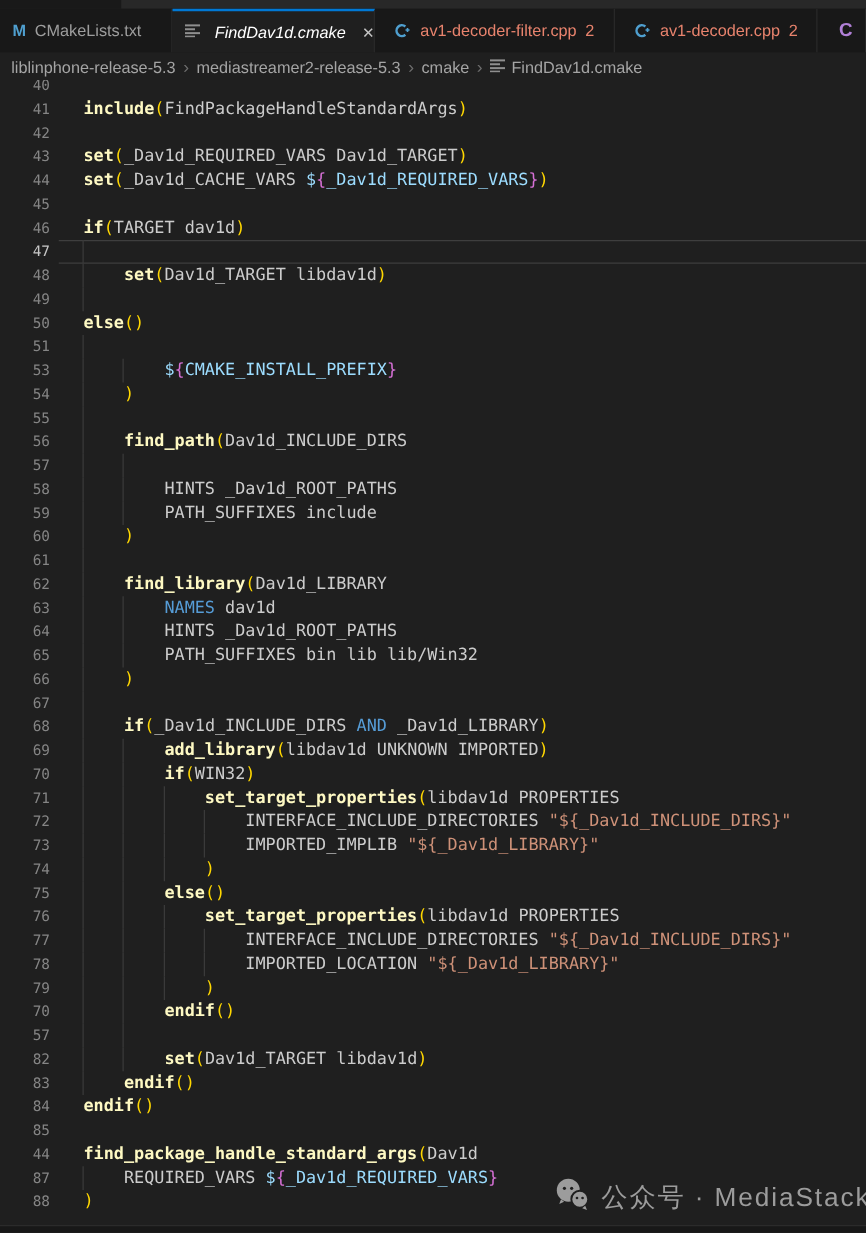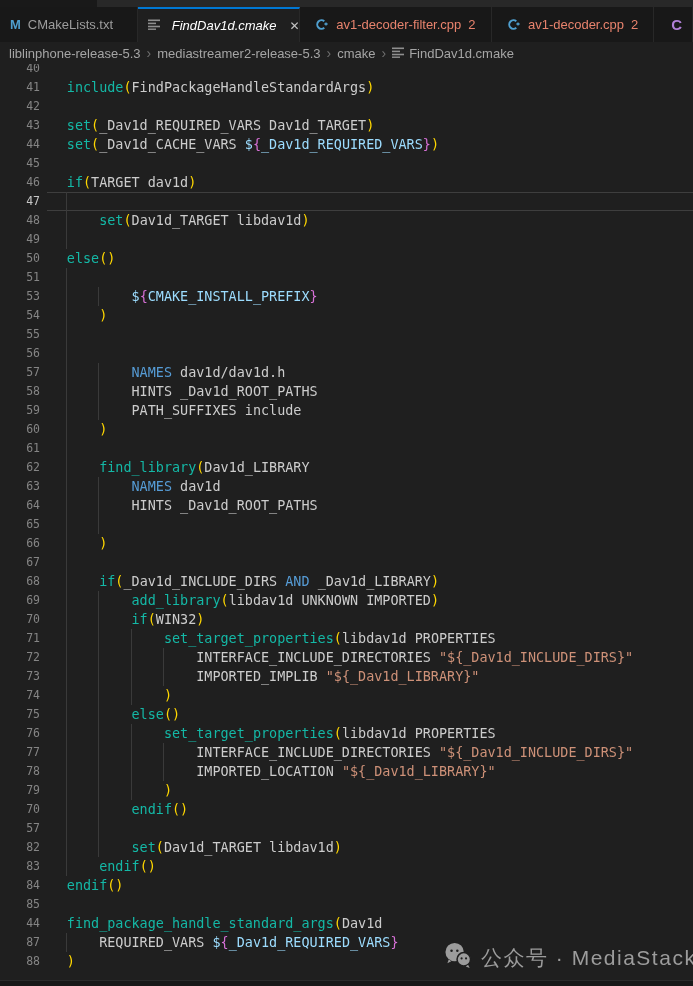--- a/index.html
+++ b/index.html
@@ -18,21 +18,21 @@
   .chev{color:#6e6e6e;margin:0 6px;font-size:14px;}
   .bc-icon{margin-right:5px;display:inline-block;}
   .editor{position:absolute;top:64px;left:0;width:693px;height:922px;overflow:hidden;font-family:"DejaVu Sans Mono",monospace;font-size:13.45px;}
   .code-content{position:relative;top:-5.5px;}
   .row{height:19px;line-height:19px;white-space:pre;position:relative;}
   .ln{position:absolute;left:0;top:0;width:40px;text-align:right;color:#858585;font-size:11.5px;line-height:19px;}
   .ln.cur{color:#c6c6c6;}
   .code{position:absolute;left:66.8px;top:0;}
   .guide{position:absolute;top:0;width:1px;height:19px;background:#3a3a3a;}
   .curline{position:absolute;left:47px;right:0;top:0;height:19px;box-sizing:border-box;border-top:1px solid #3e3e3e;border-bottom:1px solid #3e3e3e;}
-  .tok-cmd{color:#14b8a6;}
+  .tok-cmd{color:#fef9c3;font-weight:bold;}
   .tok-kw{color:#569cd6;}
   .tok-arg{color:#cccccc;}
   .tok-p1{color:#ffd700;}
   .tok-p2{color:#d670d6;}
   .tok-var{color:#9cdcfe;}
   .tok-str{color:#ce9178;}
   .bottom-strip{position:absolute;top:980px;left:0;width:693px;height:6px;background:#181818;border-top:1px solid #2b2b2b;box-sizing:border-box;}
   .watermark{position:absolute;left:444px;top:941px;display:flex;align-items:center;gap:8px;}
   .wm-text{font-size:21px;color:#9c9c9c;letter-spacing:1.5px;white-space:nowrap;}
 </style>
@@ -105,30 +105,30 @@
       <div class="row"><span class="ln">45</span><span class="code"></span></div>
       <div class="row"><span class="ln">46</span><span class="code"><span class="tok-cmd">if</span><span class="tok-p1">(</span><span class="tok-arg">TARGET dav1d</span><span class="tok-p1">)</span></span></div>
       <div class="row"><div class="curline"></div><span class="ln cur">47</span><div class="guide" style="left: 66px;"></div><span class="code"></span></div>
       <div class="row"><span class="ln">48</span><div class="guide" style="left: 66px;"></div><span class="code"><span class="tok-ws">    </span><span class="tok-cmd">set</span><span class="tok-p1">(</span><span class="tok-arg">Dav1d_TARGET libdav1d</span><span class="tok-p1">)</span></span></div>
       <div class="row"><span class="ln">49</span><div class="guide" style="left: 66px;"></div><span class="code"></span></div>
       <div class="row"><span class="ln">50</span><span class="code"><span class="tok-cmd">else</span><span class="tok-p1">()</span></span></div>
       <div class="row"><span class="ln">51</span><div class="guide" style="left: 66px;"></div><span class="code"></span></div>
       <div class="row"><span class="ln">53</span><div class="guide" style="left: 66px;"></div><div class="guide" style="left: 98.392px;"></div><span class="code"><span class="tok-ws">        </span><span class="tok-var">$</span><span class="tok-p2">{</span><span class="tok-var">CMAKE_INSTALL_PREFIX</span><span class="tok-p2">}</span></span></div>
       <div class="row"><span class="ln">54</span><div class="guide" style="left: 66px;"></div><span class="code"><span class="tok-ws">    </span><span class="tok-p1">)</span></span></div>
       <div class="row"><span class="ln">55</span><div class="guide" style="left: 66px;"></div><span class="code"></span></div>
-      <div class="row"><span class="ln">56</span><div class="guide" style="left: 66px;"></div></div>
-      <div class="row"><span class="ln">57</span><div class="guide" style="left: 66px;"></div><div class="guide" style="left: 98.392px;"></div><span class="code"><span class="tok-ws">        </span><span class="tok-kw">NAMES</span><span class="tok-arg"> dav1d/dav1d.h</span></span></div>
+      <div class="row"><span class="ln">56</span><div class="guide" style="left: 66px;"></div><span class="code"><span class="tok-ws">    </span><span class="tok-cmd">find_path</span><span class="tok-p1">(</span><span class="tok-arg">Dav1d_INCLUDE_DIRS</span></span></div>
+      <div class="row"><span class="ln">57</span><div class="guide" style="left: 66px;"></div><div class="guide" style="left: 98.392px;"></div></div>
       <div class="row"><span class="ln">58</span><div class="guide" style="left: 66px;"></div><div class="guide" style="left: 98.392px;"></div><span class="code"><span class="tok-ws">        </span><span class="tok-arg">HINTS _Dav1d_ROOT_PATHS</span></span></div>
       <div class="row"><span class="ln">59</span><div class="guide" style="left: 66px;"></div><div class="guide" style="left: 98.392px;"></div><span class="code"><span class="tok-ws">        </span><span class="tok-arg">PATH_SUFFIXES include</span></span></div>
       <div class="row"><span class="ln">60</span><div class="guide" style="left: 66px;"></div><span class="code"><span class="tok-ws">    </span><span class="tok-p1">)</span></span></div>
       <div class="row"><span class="ln">61</span><div class="guide" style="left: 66px;"></div><span class="code"></span></div>
       <div class="row"><span class="ln">62</span><div class="guide" style="left: 66px;"></div><span class="code"><span class="tok-ws">    </span><span class="tok-cmd">find_library</span><span class="tok-p1">(</span><span class="tok-arg">Dav1d_LIBRARY</span></span></div>
       <div class="row"><span class="ln">63</span><div class="guide" style="left: 66px;"></div><div class="guide" style="left: 98.392px;"></div><span class="code"><span class="tok-ws">        </span><span class="tok-kw">NAMES</span><span class="tok-arg"> dav1d</span></span></div>
       <div class="row"><span class="ln">64</span><div class="guide" style="left: 66px;"></div><div class="guide" style="left: 98.392px;"></div><span class="code"><span class="tok-ws">        </span><span class="tok-arg">HINTS _Dav1d_ROOT_PATHS</span></span></div>
-      <div class="row"><span class="ln">65</span><div class="guide" style="left: 66px;"></div><div class="guide" style="left: 98.392px;"></div></div>
+      <div class="row"><span class="ln">65</span><div class="guide" style="left: 66px;"></div><div class="guide" style="left: 98.392px;"></div><span class="code"><span class="tok-ws">        </span><span class="tok-arg">PATH_SUFFIXES bin lib lib/Win32</span></span></div>
       <div class="row"><span class="ln">66</span><div class="guide" style="left: 66px;"></div><span class="code"><span class="tok-ws">    </span><span class="tok-p1">)</span></span></div>
       <div class="row"><span class="ln">67</span><div class="guide" style="left: 66px;"></div><span class="code"></span></div>
       <div class="row"><span class="ln">68</span><div class="guide" style="left: 66px;"></div><span class="code"><span class="tok-ws">    </span><span class="tok-cmd">if</span><span class="tok-p1">(</span><span class="tok-arg">_Dav1d_INCLUDE_DIRS </span><span class="tok-kw">AND</span><span class="tok-arg"> _Dav1d_LIBRARY</span><span class="tok-p1">)</span></span></div>
       <div class="row"><span class="ln">69</span><div class="guide" style="left: 66px;"></div><div class="guide" style="left: 98.392px;"></div><span class="code"><span class="tok-ws">        </span><span class="tok-cmd">add_library</span><span class="tok-p1">(</span><span class="tok-arg">libdav1d UNKNOWN IMPORTED</span><span class="tok-p1">)</span></span></div>
       <div class="row"><span class="ln">70</span><div class="guide" style="left: 66px;"></div><div class="guide" style="left: 98.392px;"></div><span class="code"><span class="tok-ws">        </span><span class="tok-cmd">if</span><span class="tok-p1">(</span><span class="tok-arg">WIN32</span><span class="tok-p1">)</span></span></div>
       <div class="row"><span class="ln">71</span><div class="guide" style="left: 66px;"></div><div class="guide" style="left: 98.392px;"></div><div class="guide" style="left: 130.784px;"></div><span class="code"><span class="tok-ws">            </span><span class="tok-cmd">set_target_properties</span><span class="tok-p1">(</span><span class="tok-arg">libdav1d PROPERTIES</span></span></div>
       <div class="row"><span class="ln">72</span><div class="guide" style="left: 66px;"></div><div class="guide" style="left: 98.392px;"></div><div class="guide" style="left: 130.784px;"></div><div class="guide" style="left: 163.176px;"></div><span class="code"><span class="tok-ws">                </span><span class="tok-arg">INTERFACE_INCLUDE_DIRECTORIES </span><span class="tok-str">"${_Dav1d_INCLUDE_DIRS}"</span></span></div>
       <div class="row"><span class="ln">73</span><div class="guide" style="left: 66px;"></div><div class="guide" style="left: 98.392px;"></div><div class="guide" style="left: 130.784px;"></div><div class="guide" style="left: 163.176px;"></div><span class="code"><span class="tok-ws">                </span><span class="tok-arg">IMPORTED_IMPLIB </span><span class="tok-str">"${_Dav1d_LIBRARY}"</span></span></div>
       <div class="row"><span class="ln">74</span><div class="guide" style="left: 66px;"></div><div class="guide" style="left: 98.392px;"></div><div class="guide" style="left: 130.784px;"></div><span class="code"><span class="tok-ws">            </span><span class="tok-p1">)</span></span></div>
       <div class="row"><span class="ln">75</span><div class="guide" style="left: 66px;"></div><div class="guide" style="left: 98.392px;"></div><span class="code"><span class="tok-ws">        </span><span class="tok-cmd">else</span><span class="tok-p1">()</span></span></div>

